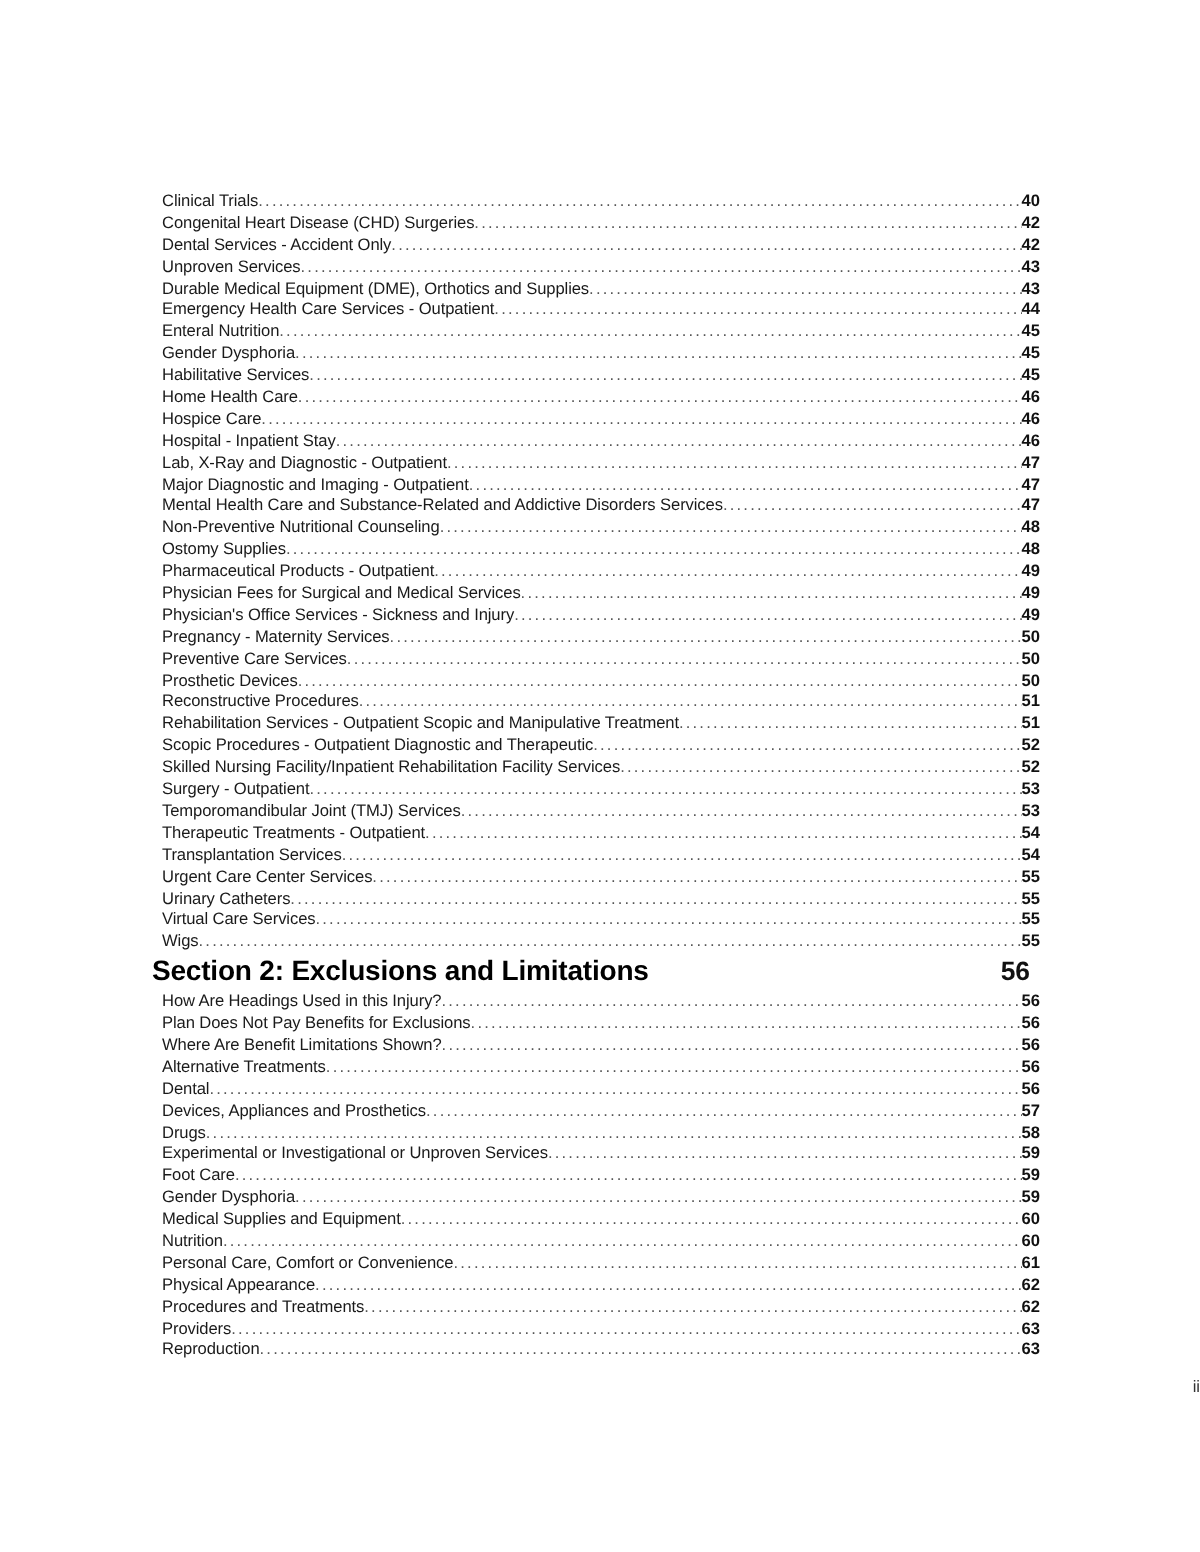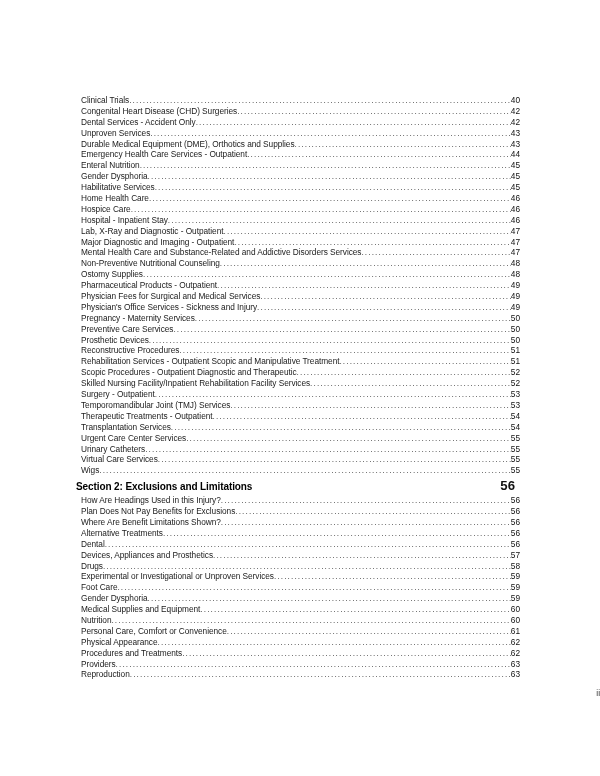--- a/index.html
+++ b/index.html
@@ -64,33 +64,34 @@
     color: #555555;
     display: block;
     white-space: nowrap;
   }
   .toc-page {
     flex: 0 0 auto;
     text-align: right;
     font-size: 8.3px;
     color: #111111;
     padding-left: 0px;
+    font-weight: bold;
   }
   .toc-row.section {
     font-weight: bold;
     font-size: 13.2px;
     line-height: 17px;
     height: 17px;
     padding-left: 0px;
     color: #000000;
     margin-top: 1px;
     margin-bottom: 1px;
   }
   .toc-row.section .toc-title {
-    font-size: 10px;
+    font-size: 14px;
     letter-spacing: -0.1px;
   }
   .toc-row.section .toc-page {
     font-size: 13.2px;
     font-weight: bold;
   }
   .toc-row.section .toc-leader::before {
     font-size: 13.2px;
     letter-spacing: -1.2px;
     color: #222222;

